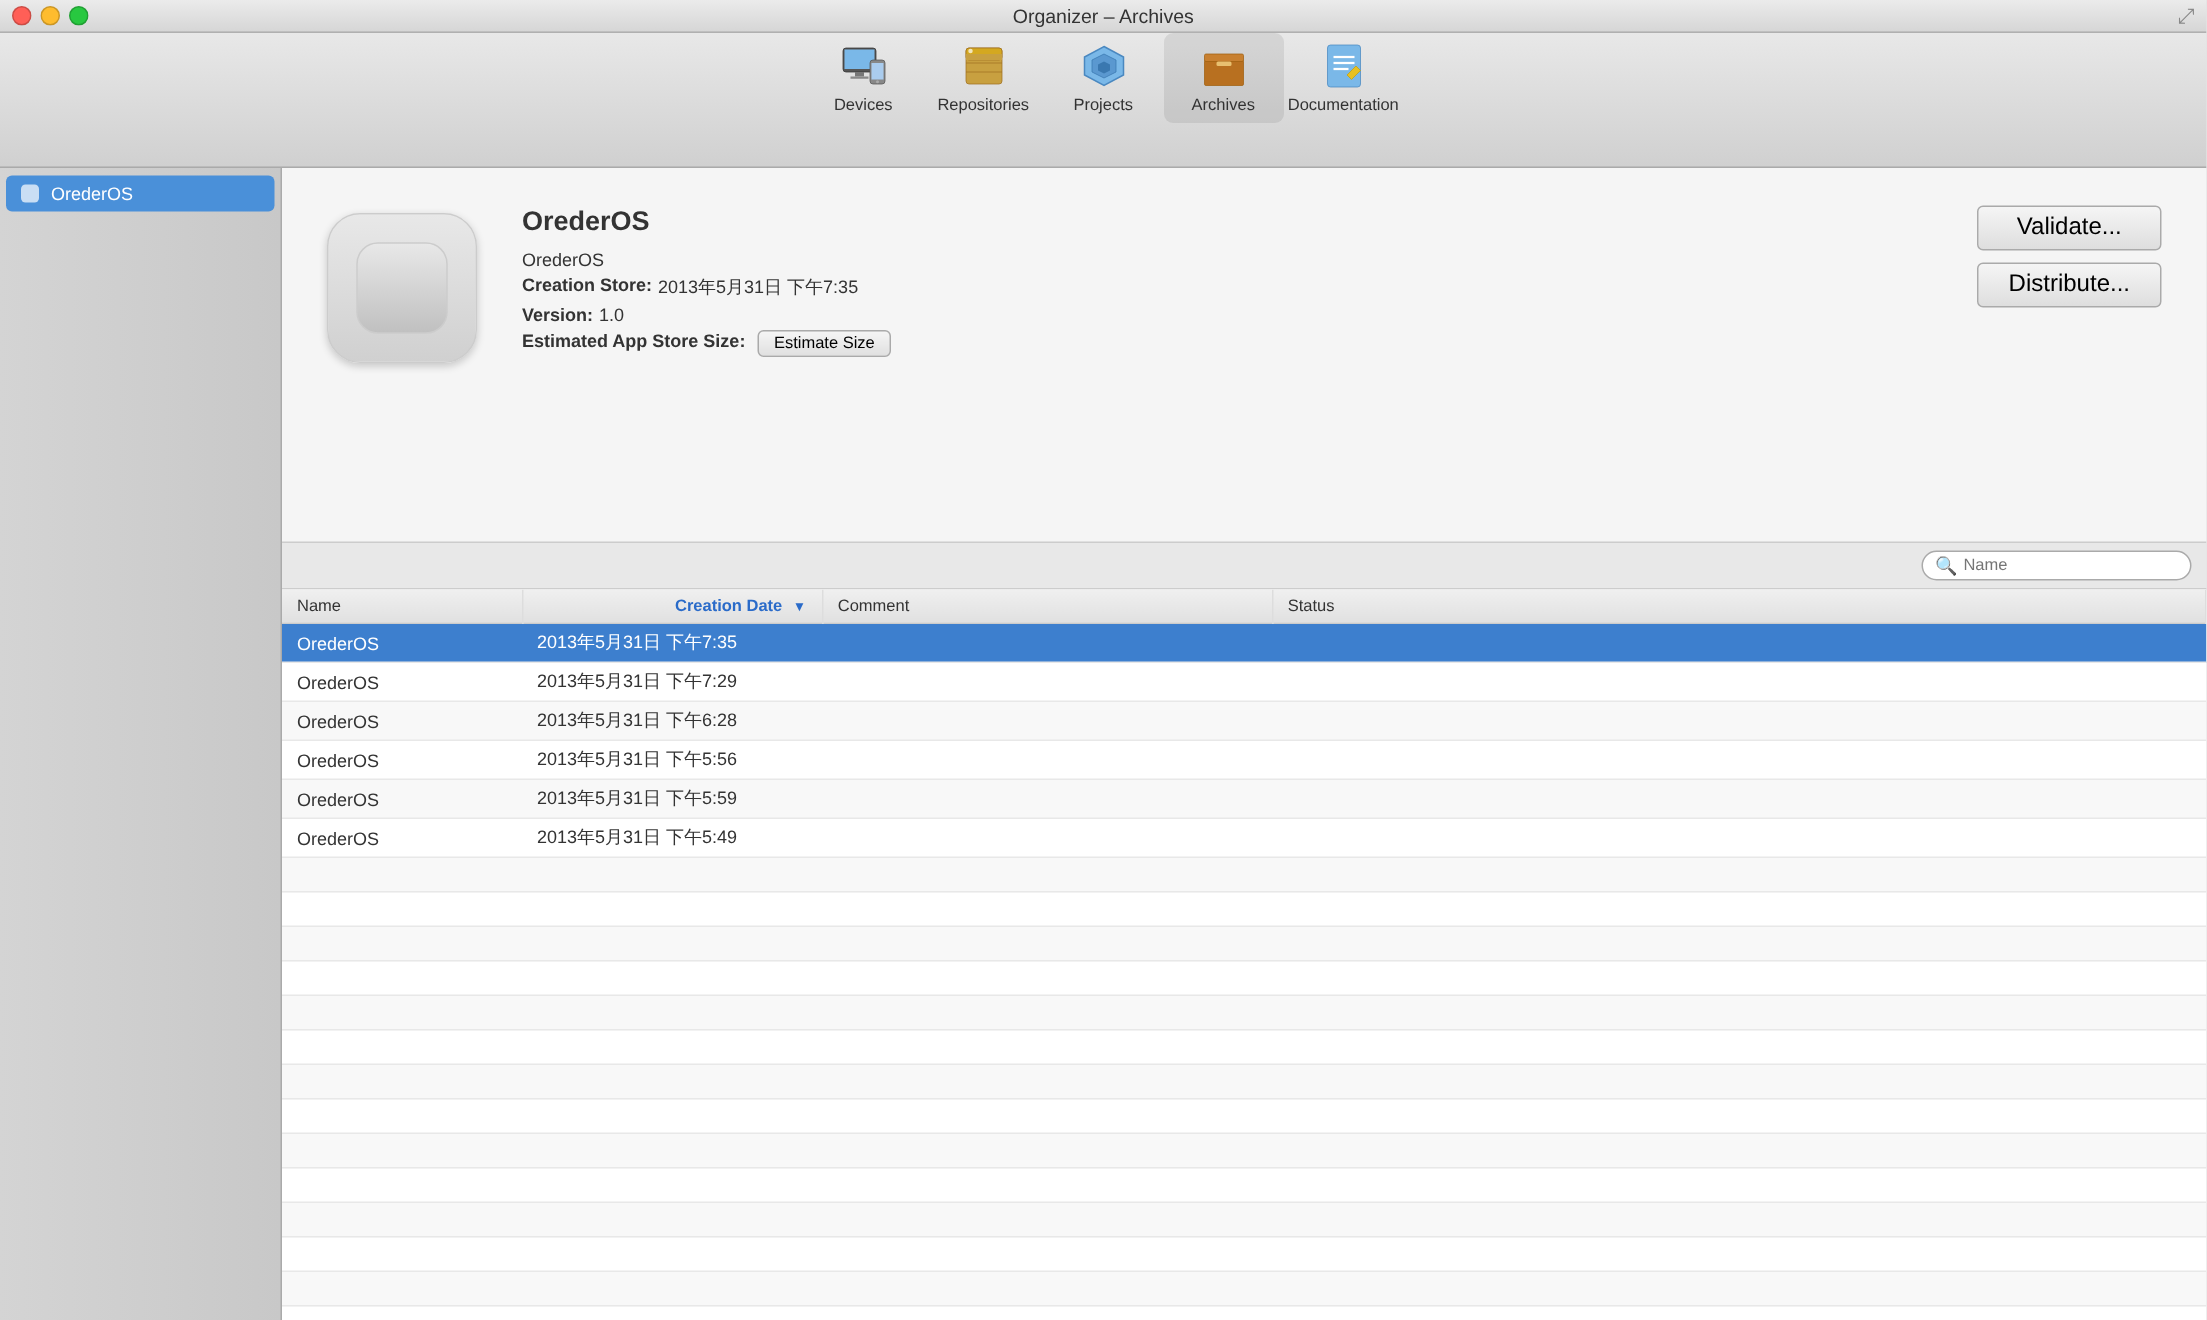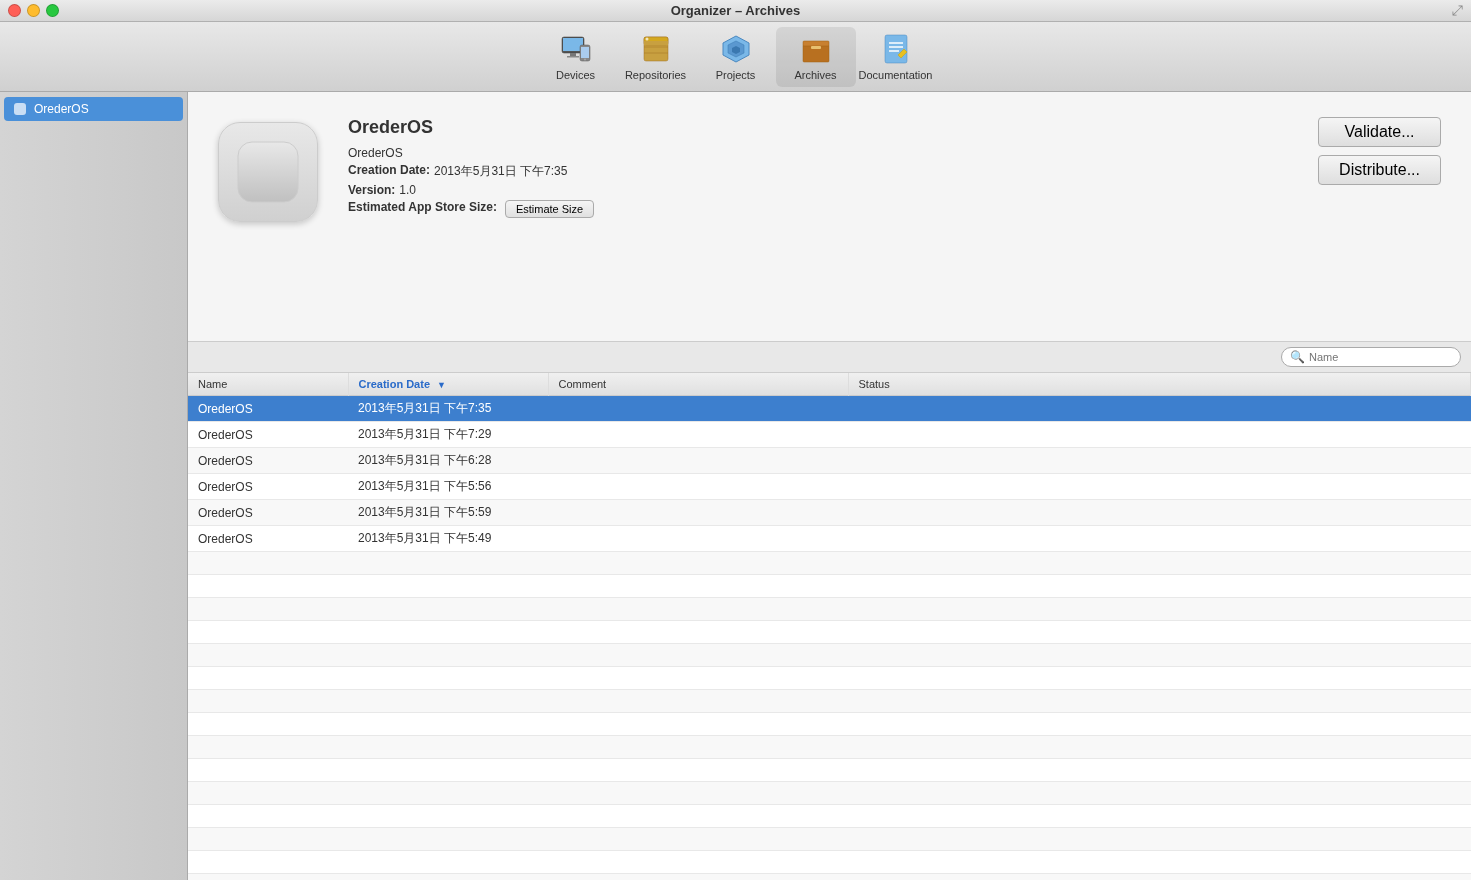--- a/index.html
+++ b/index.html
@@ -18,21 +18,21 @@
       background: linear-gradient(to bottom, #ebebeb, #d6d6d6);
       border-bottom: 1px solid #b0b0b0;
       display: flex;
       align-items: center;
       justify-content: center;
       position: relative;
       user-select: none;
     }
     .titlebar-title {
       font-size: 13px;
-      font-weight: bold;
+      font-weight: normal;
       color: #333;
     }
     .window-controls {
       position: absolute;
       left: 8px;
       display: flex;
       gap: 6px;
       align-items: center;
     }
     .window-btn {
@@ -47,25 +47,24 @@
     .window-btn.maximize { background: #28c840; }
     .titlebar-resize {
       position: absolute;
       right: 8px;
       font-size: 14px;
       color: #888;
     }
 
     
     .toolbar {
-      height: 70px;
+      height: 90px;
       background: linear-gradient(to bottom, #e8e8e8, #d0d0d0);
       border-bottom: 1px solid #aaa;
       display: flex;
-      align-items: center;
       justify-content: center;
       gap: 0;
     }
     .toolbar-item {
       display: flex;
       flex-direction: column;
       align-items: center;
       justify-content: center;
       width: 80px;
       height: 60px;
@@ -265,20 +264,21 @@
       font-size: 11px;
       font-weight: normal;
       color: #333;
       border-right: 1px solid #ddd;
       cursor: pointer;
       white-space: nowrap;
     }
     th.active-sort {
       color: #2a6bc9;
       font-weight: bold;
+      text-align: right;
     }
     th .sort-arrow {
       margin-left: 4px;
       font-size: 9px;
     }
     tbody tr {
       border-bottom: 1px solid #e8e8e8;
     }
     tbody tr:nth-child(odd) {
       background: #f8f8f8;
@@ -421,21 +421,21 @@
             </linearGradient>
           </defs>
         </svg>
       </div>
       <div class="app-info">
         <div class="app-title">OrederOS</div>
         <div class="info-row">
           <span class="info-value">OrederOS</span>
         </div>
         <div class="info-row">
-          <span class="info-label">Creation Date:</span>
+          <span class="info-label">Creation Store:</span>
           <span class="info-value">2013年5月31日 下午7:35</span>
         </div>
         <div class="info-row">
           <span class="info-label">Version:</span>
           <span class="info-value">1.0</span>
         </div>
         <div class="info-row">
           <span class="info-label">Estimated App Store Size:</span>
           <button class="estimate-btn">Estimate Size</button>
         </div>

